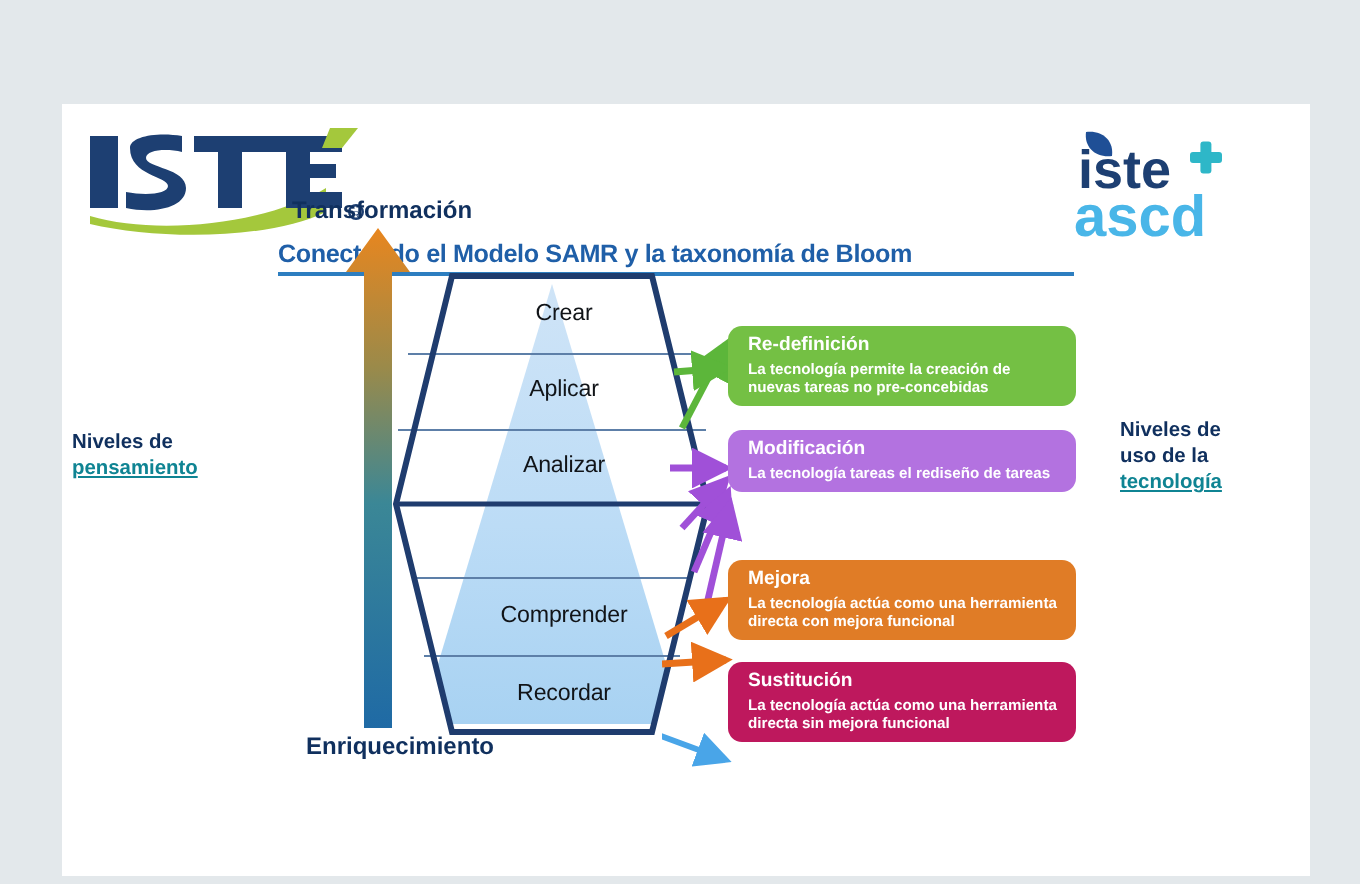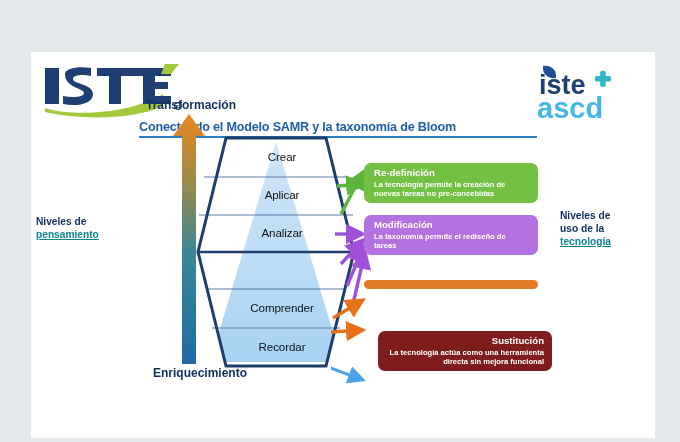--- a/index.html
+++ b/index.html
@@ -68,21 +68,21 @@
   
   .samr {
     position: absolute; border-radius: 7px; padding: 4px 8px 5px 10px;
     color: #ffffff;
   }
   .samr .st { font-size: 9.6px; font-weight: bold; line-height: 11.5px; display: block; }
   .samr .sd { font-size: 7.6px; font-weight: bold; line-height: 9.4px; display: block; margin-top: 1px; }
   #samr-r { left: 333px; top: 111px;  width: 174px; background: #74c044; }
   #samr-m { left: 333px; top: 163px;  width: 174px; background: #b372e0; }
   #samr-a { left: 333px; top: 228px;  width: 174px; background: #e07c26; }
-  #samr-s { left: 347px; top: 279px;  width: 174px; background: #7f1d1d; text-align: right; }
+  #samr-s { left: 333px; top: 279px;  width: 174px; background: #be185d; }
 </style>
 </head>
 <body>
 
 <div id="slide">
 
   <div id="iste-logo">
     <svg viewBox="0 0 180 62" xmlns="http://www.w3.org/2000/svg">
       <path d="M6 48 C40 58, 95 52, 124 34 L124 46 C95 60, 40 60, 6 52 Z" fill="#a4c83c"></path>
       <path d="M8 44 C42 52, 92 46, 120 30" stroke="#ffffff" stroke-width="3" fill="none"></path>
@@ -212,22 +212,24 @@
       </g>
     </svg>
   </div>
 
   <div class="samr" id="samr-r">
     <span class="st">Re-definición</span>
     <span class="sd">La tecnología permite la creación de nuevas tareas no pre-concebidas</span>
   </div>
   <div class="samr" id="samr-m">
     <span class="st">Modificación</span>
-    <span class="sd">La taxonomía permite el rediseño de tareas</span>
+    <span class="sd">La tecnología tareas el rediseño de tareas</span>
   </div>
   <div class="samr" id="samr-a">
+    <span class="st">Mejora</span>
+    <span class="sd">La tecnología actúa como una herramienta directa con mejora funcional</span>
   </div>
   <div class="samr" id="samr-s">
     <span class="st">Sustitución</span>
     <span class="sd">La tecnología actúa como una herramienta directa sin mejora funcional</span>
   </div>
 
 </div>
 
 </body></html>

